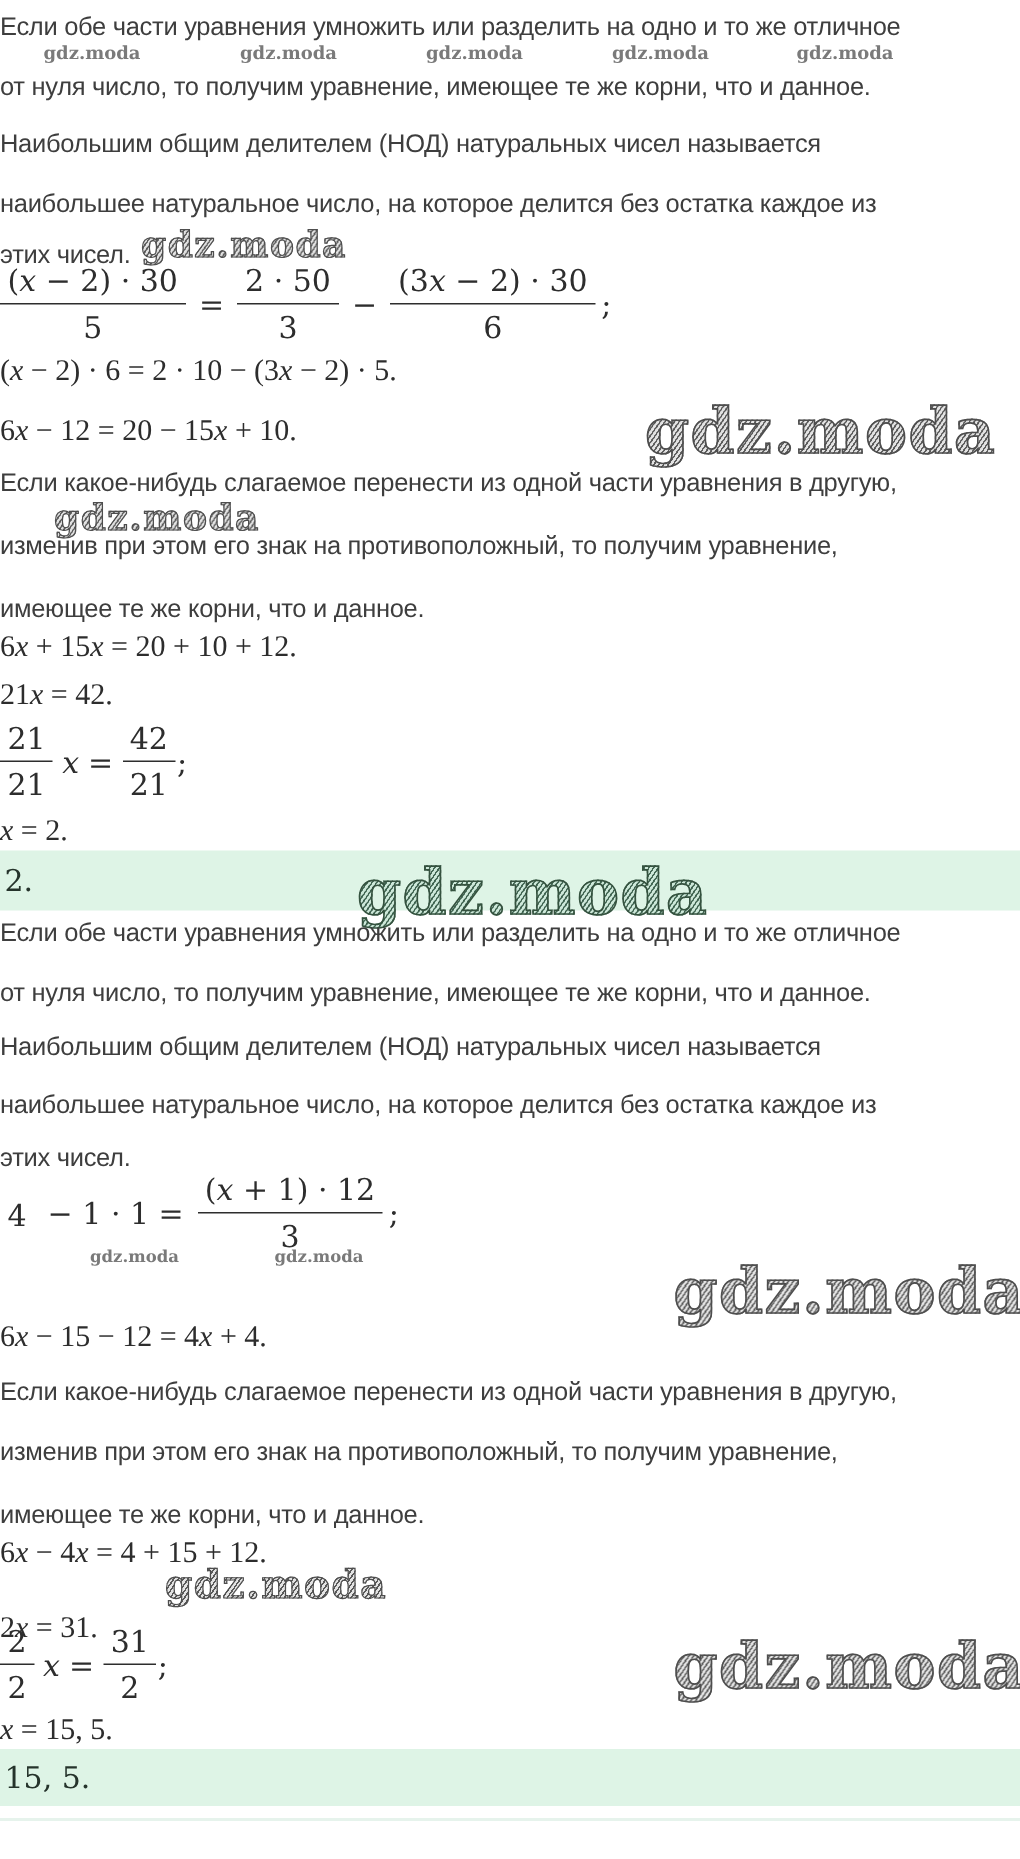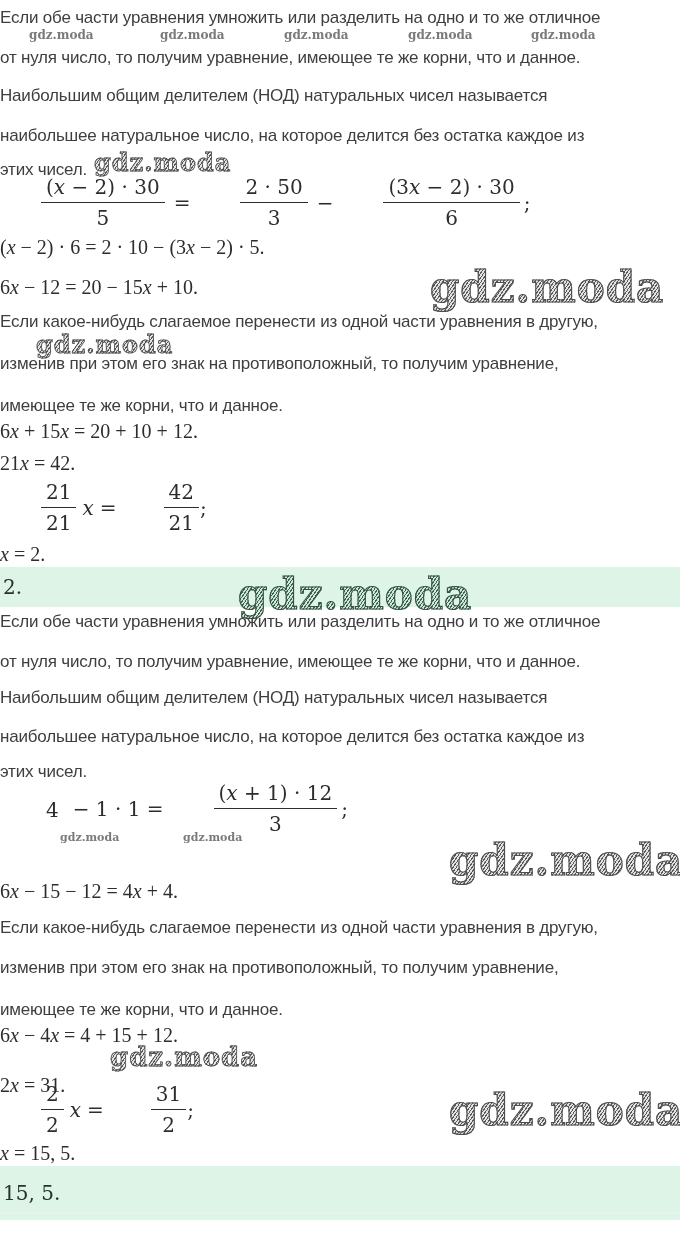--- a/index.html
+++ b/index.html
@@ -3,21 +3,21 @@
 <meta charset="utf-8">
 <style>
   html,body{margin:0;padding:0;background:#ffffff;}
   #page{position:relative;width:680px;height:1239px;background:#ffffff;overflow:hidden;
         font-family:"Liberation Sans",sans-serif;}
   .tline{position:absolute;left:0;font-size:17px;letter-spacing:-0.2px;color:#3e3e3e;white-space:nowrap;}
   .mathline{position:absolute;left:0;font-family:Liberation Serif, serif;font-size:20px;color:#2d2d2d;white-space:nowrap;}
   .eq{position:absolute;left:0;display:flex;align-items:center;gap:9px;
       font-family:"DejaVu Serif",serif;font-size:20px;color:#2d2d2d;white-space:nowrap;}
   .eq .tight{margin-left:-5px;}
-  .frac{display:inline-flex;flex-direction:column;align-items:center;margin-left:41px;}
+  .frac{display:inline-flex;flex-direction:column;align-items:center;}
   .fnum{display:block;padding:0 5px 3px;border-bottom:1.6px solid #2d2d2d;text-align:center;}
   .fden{display:block;padding:3px 5px 0;text-align:center;}
   .mi{font-style:italic;}
   .wm{position:absolute;font-family:"DejaVu Serif",serif;font-weight:700;letter-spacing:1px;white-space:nowrap;
       color:transparent;background:repeating-linear-gradient(125deg,#5a5a5a 0 1px,#e3e3e3 1px 2.6px);
       -webkit-background-clip:text;background-clip:text;-webkit-text-stroke:1.1px #4e4e4e;}
   .wm-big{font-size:42px;}
   .wm-med{font-size:24px;-webkit-text-stroke:0.8px #4e4e4e;}
   .wm-band{font-size:42px;background:repeating-linear-gradient(125deg,#3f6350 0 1px,#cde8d9 1px 2.6px);
       -webkit-background-clip:text;background-clip:text;-webkit-text-stroke:1.1px #35523f;}
@@ -134,18 +134,18 @@
     <span class="math">=</span>
     <span class="frac">
       <span class="fnum math">31</span>
       <span class="fden math">2</span>
     </span>
     <span class="math tight">;</span>
   </div>
   <div class="wm wm-big" style="left:449px;top:1086px">gdz.moda</div>
   <div class="mathline math" style="top:1142px"><i class="mi">x</i> = 15, 5.</div>
 
-  <div class="answer-band" style="top:1166px;height:54px">
+  <div class="answer-band" style="top:1166px;height:38px">
     <span class="answer-label math">15, 5.</span>
   </div>
   <div class="divider" style="top:1212px"></div>
 
 </div>
 
 </body></html>

